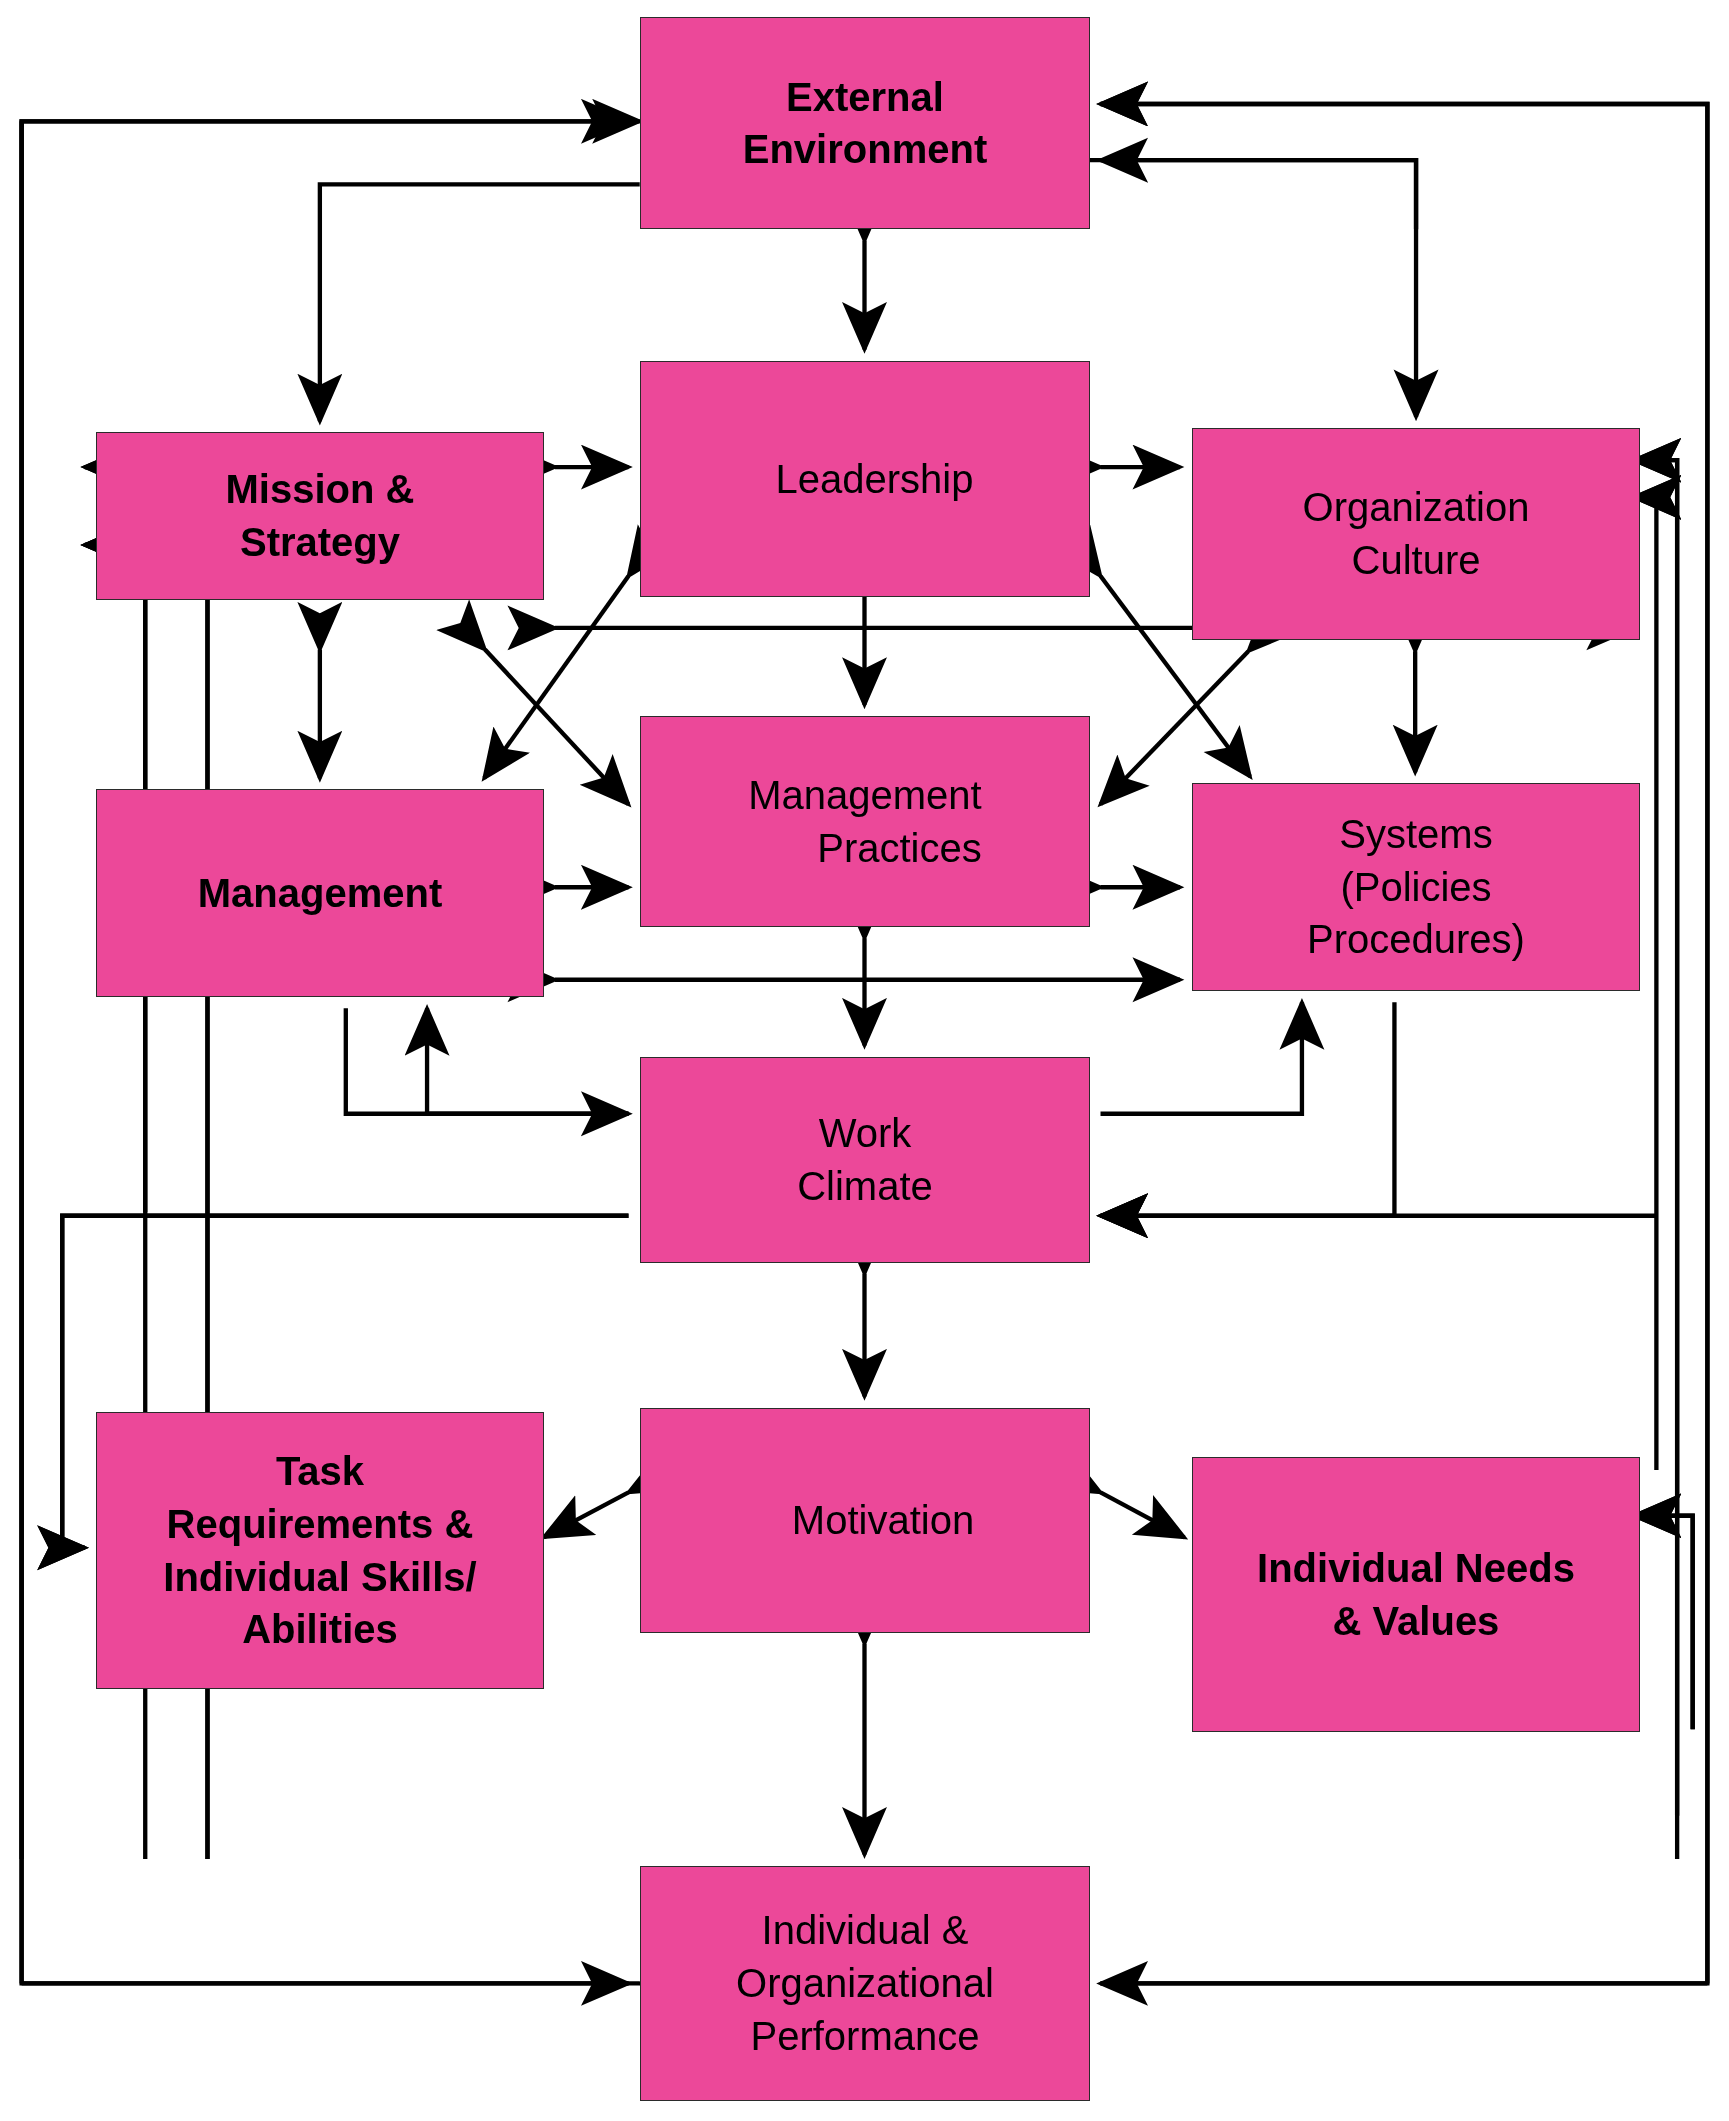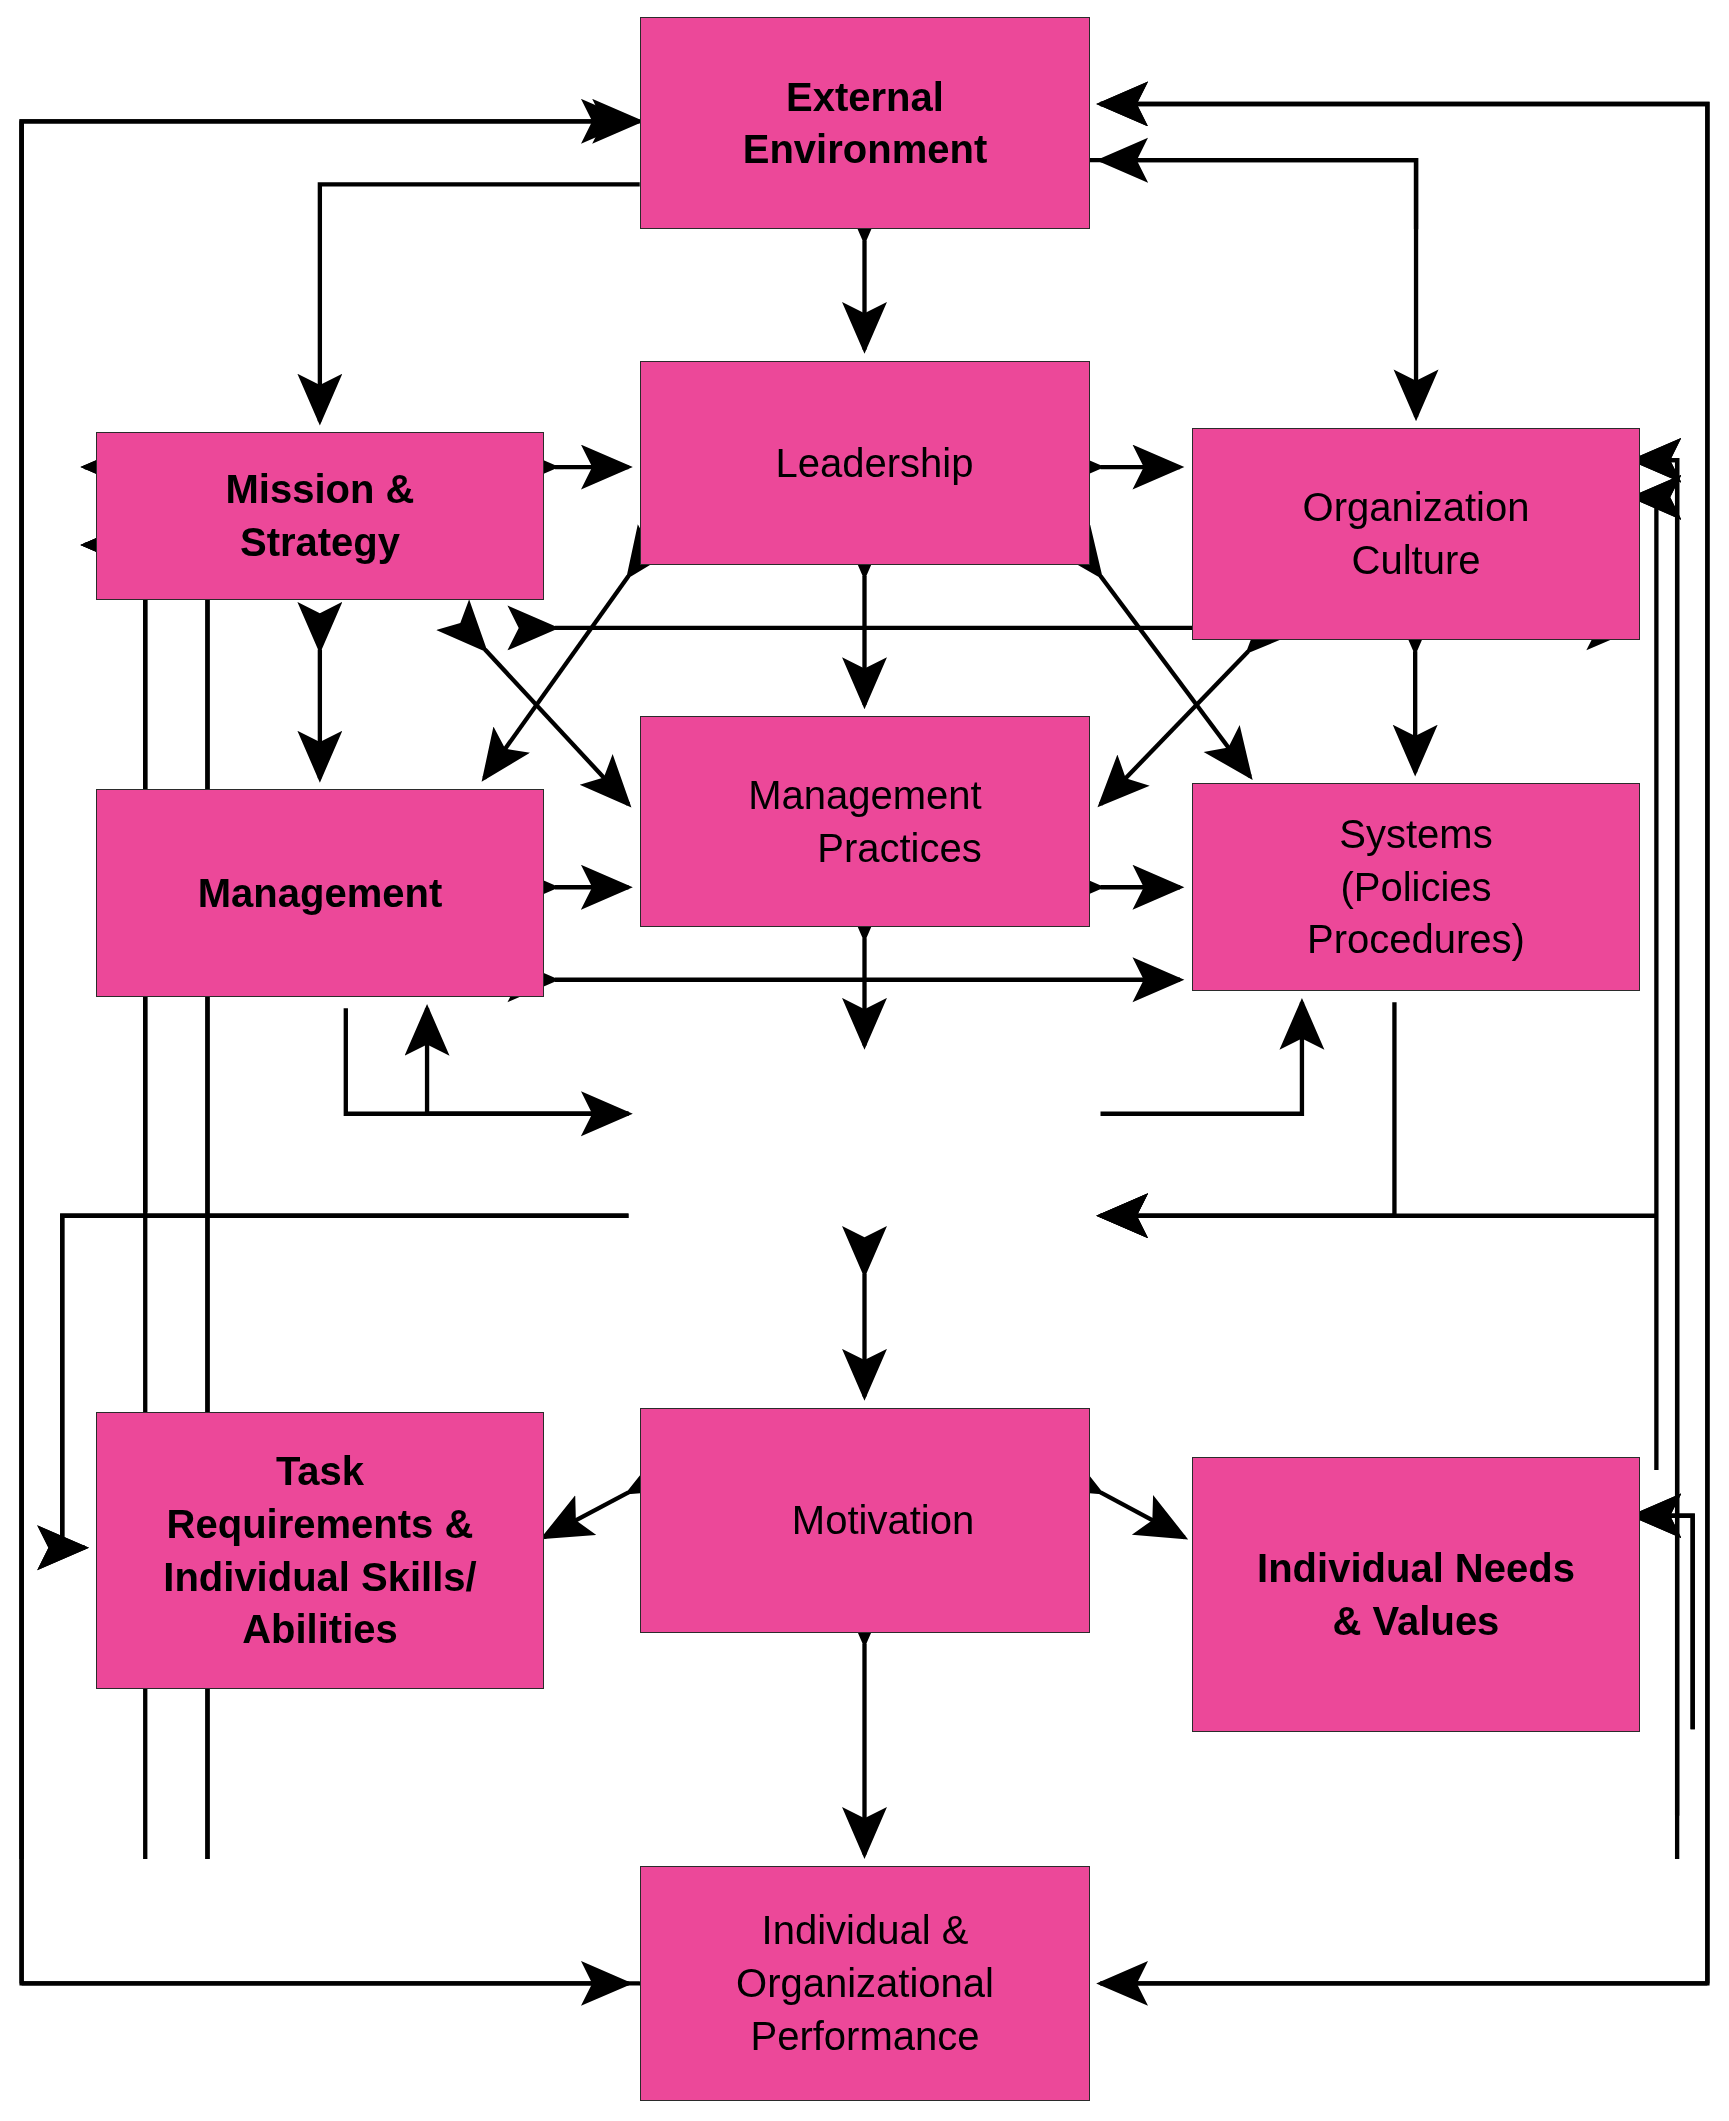--- a/index.html
+++ b/index.html
@@ -136,34 +136,36 @@
       <path d="M1916,1406 L1273,1406" marker-end="url(#ah)"></path>
     </g>
   </svg>
 
   <div class="node f46" style="left: 640px; top: 17.3px; width: 450px; height: 212px; font-weight: 700;">External
 Environment</div>
 
   <div class="node f46" style="left: 96px; top: 432px; width: 448px; height: 168px; font-weight: 700;">Mission &amp;
 Strategy</div>
 
-  <div class="node reg f46" style="left: 640px; top: 361px; width: 450px; height: 204px; font-weight: 400; padding-left: 19px;">Leadership</div>
+  <div class="node reg f46" style="left: 640px; top: 361px; width: 450px; height: 236px; font-weight: 400; padding-left: 19px;">Leadership</div>
 
   <div class="node reg f46" style="left: 1192px; top: 428px; width: 448px; height: 212px; font-weight: 400;">Organization
 Culture</div>
 
   <div class="node f46" style="left: 96px; top: 789px; width: 448px; height: 208px; font-weight: 700;">Management</div>
 
   <div class="node reg f46" style="left: 640px; top: 716px; width: 450px; height: 211px; font-weight: 400; text-align: right;">Management
 Practices</div>
 
   <div class="node reg f46" style="left: 1192px; top: 783px; width: 448px; height: 208px; font-weight: 400;">Systems
 (Policies
 Procedures)</div>
 
+  <div class="node reg f46" style="left: 640px; top: 1057px; width: 450px; height: 206px; font-weight: 400;">Work
+Climate</div>
 
   <div class="node f46" style="left: 96px; top: 1412px; width: 448px; height: 277px; font-weight: 700;">Task
 Requirements &amp;
 Individual Skills/
 Abilities</div>
 
   <div class="node reg f46" style="left: 640px; top: 1408px; width: 450px; height: 225px; font-weight: 400; padding-left: 36px;">Motivation</div>
 
   <div class="node f46" style="left: 1192px; top: 1409px; width: 448px; height: 275px; font-weight: 700; margin-top: 48px;">Individual Needs
 &amp; Values</div>

